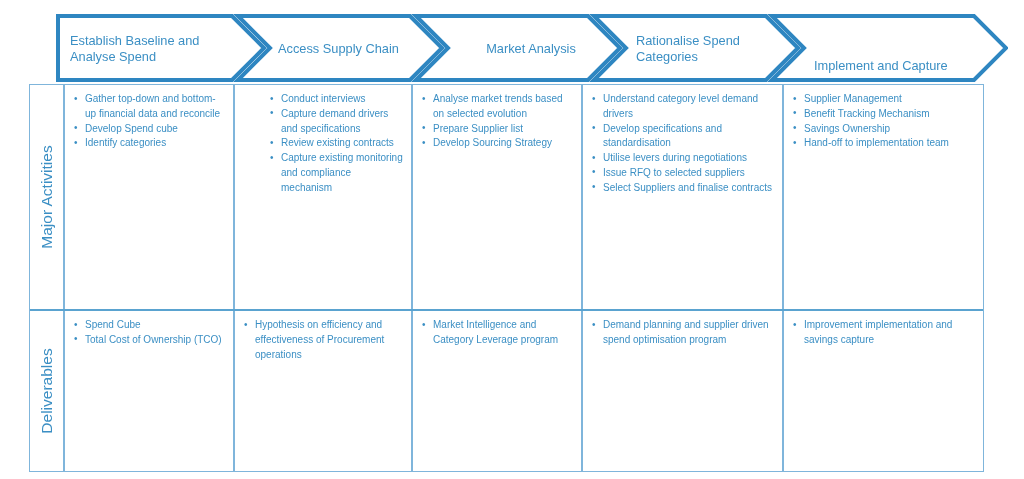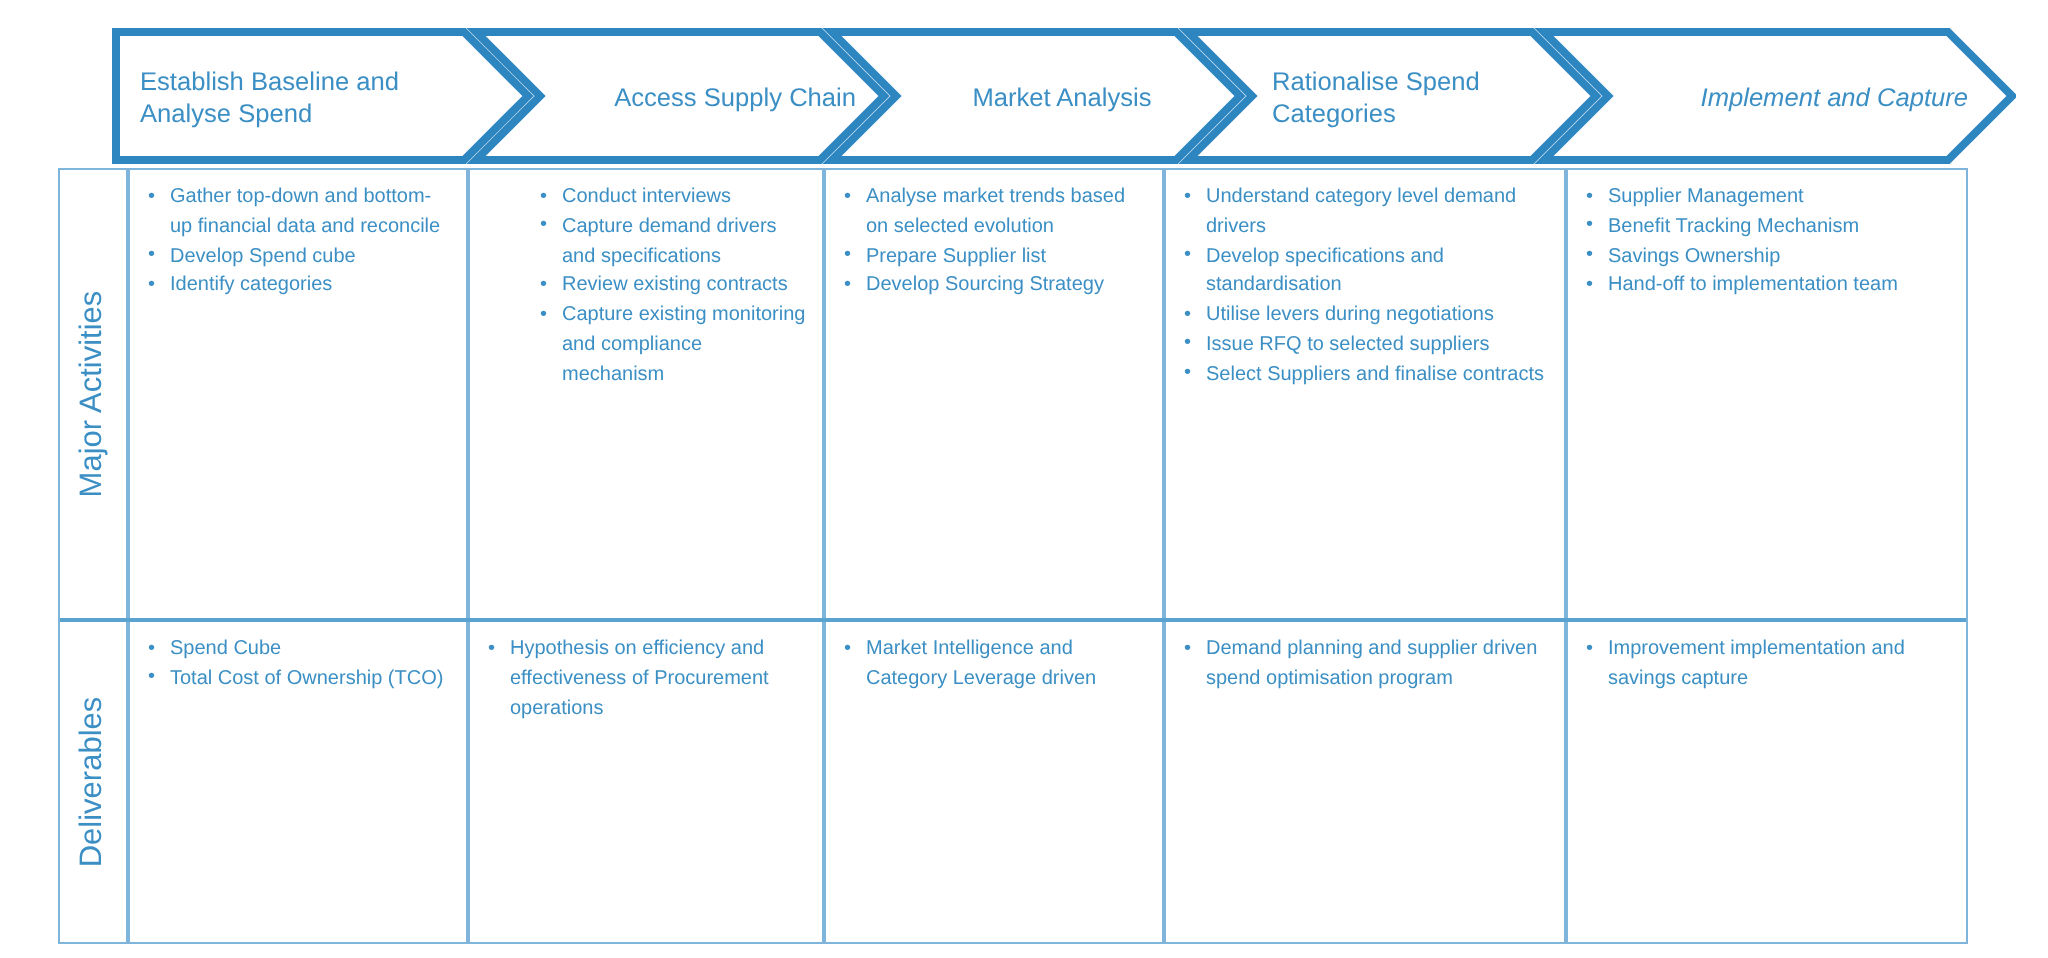--- a/index.html
+++ b/index.html
@@ -124,24 +124,24 @@
         <path d="M2,2 L176,2 L208,34 L176,66 L2,66 Z"></path>
 
         <path d="M182,2 L354,2 L386,34 L354,66 L182,66 L214,34 Z"></path>
         <path d="M360,2 L532,2 L564,34 L532,66 L360,66 L392,34 Z"></path>
         <path d="M538,2 L710,2 L742,34 L710,66 L538,66 L570,34 Z"></path>
         <path d="M716,2 L918,2 L950,34 L918,66 L716,66 L748,34 Z"></path>
       </g>
     </svg>
 
     <div class="chev-label" style="left:14px; top:19px; width:160px;">Establish Baseline and Analyse Spend</div>
-    <div class="chev-label" style="left:222px; top:27px; width:150px; text-align:right;">Access Supply Chain</div>
+    <div class="chev-label" style="left:222px; top:27px; width:150px; text-align:left;">Access Supply Chain</div>
     <div class="chev-label" style="left:400px; top:27px; width:150px; text-align:center;">Market Analysis</div>
     <div class="chev-label" style="left:580px; top:19px; width:150px;">Rationalise Spend Categories</div>
-    <div class="chev-label" style="left:758px; top:27px; width:170px; text-align:right;font-style:italic;">Implement and Capture</div>
+    <div class="chev-label" style="left:758px; top:44px; width:170px; text-align:left;">Implement and Capture</div>
   </div>
 
   <div id="grid">
 
     <div class="vline" style="left:33px;"></div>
     <div class="vline" style="left:203px;"></div>
     <div class="vline" style="left:381px;"></div>
     <div class="vline" style="left:551px;"></div>
     <div class="vline" style="left:752px;"></div>
 
@@ -207,21 +207,21 @@
 
     <div class="cell" style="left:34px; top:226px; width:169px; height:159px;">
       <ul>
         <li>Spend Cube</li>
         <li>Total Cost of Ownership (TCO)</li>
       </ul>
     </div>
 
     <div class="cell" style="left:382px; top:226px; width:169px; height:159px;">
       <ul>
-        <li>Market Intelligence and Category Leverage driven</li>
+        <li>Market Intelligence and Category Leverage program</li>
       </ul>
     </div>
 
     <div class="cell" style="left:552px; top:226px; width:200px; height:159px;">
       <ul>
         <li>Demand planning and supplier driven spend optimisation program</li>
       </ul>
     </div>
 
     <div class="cell" style="left:753px; top:226px; width:200px; height:159px;">

